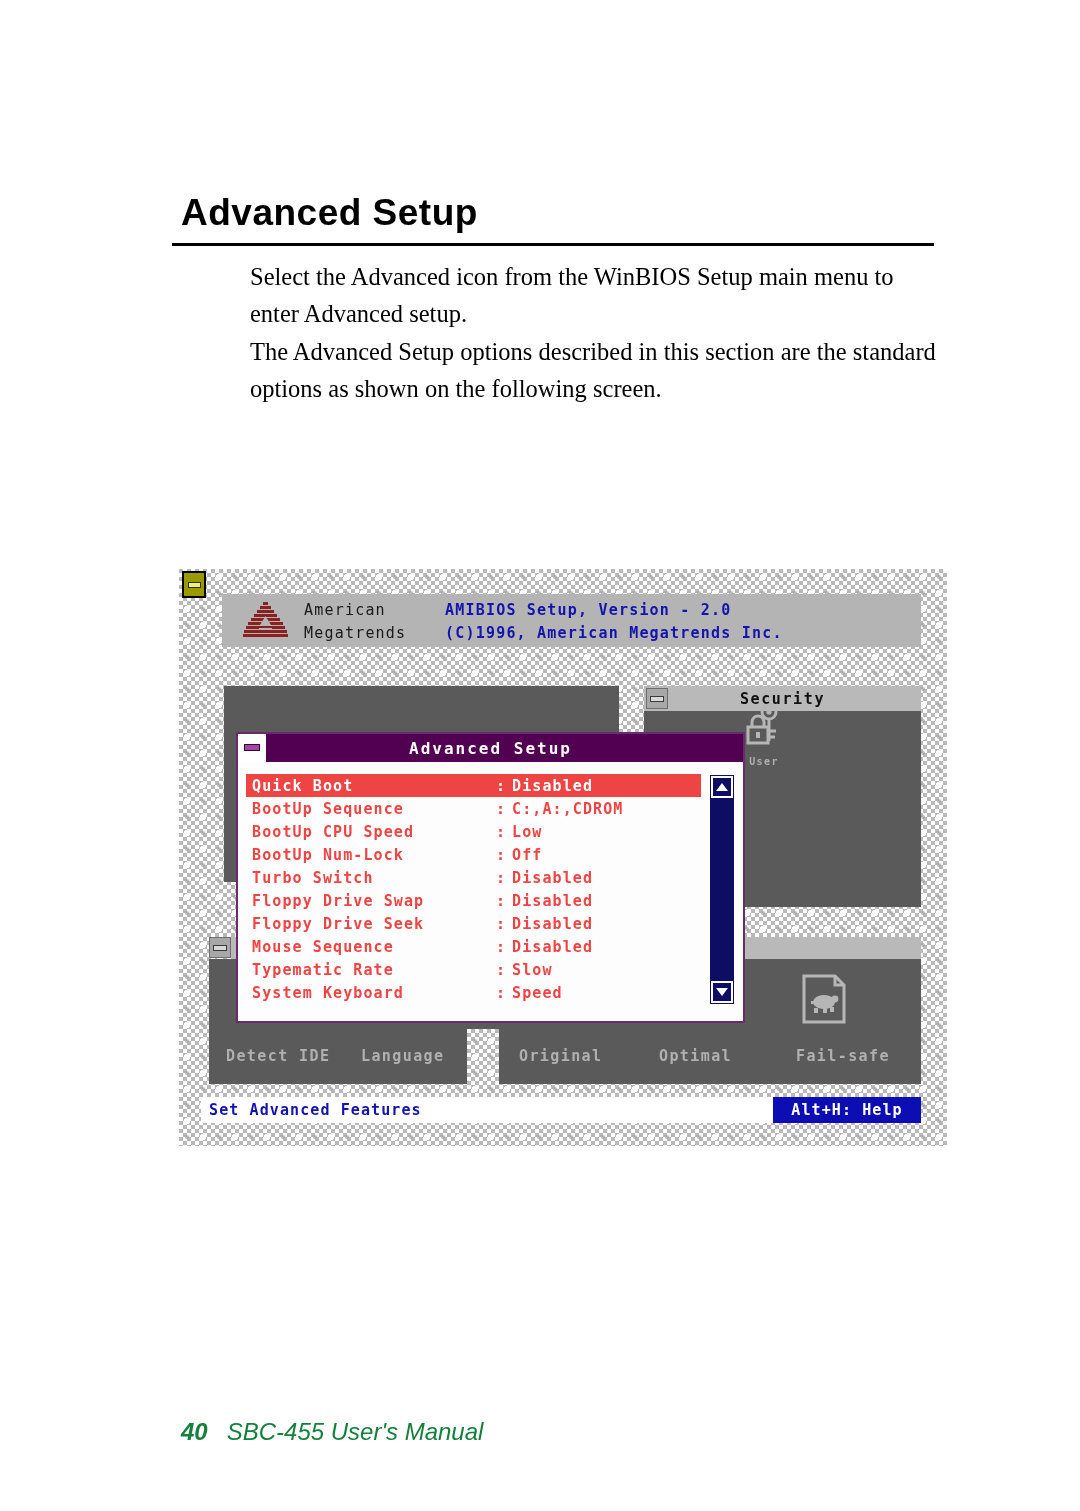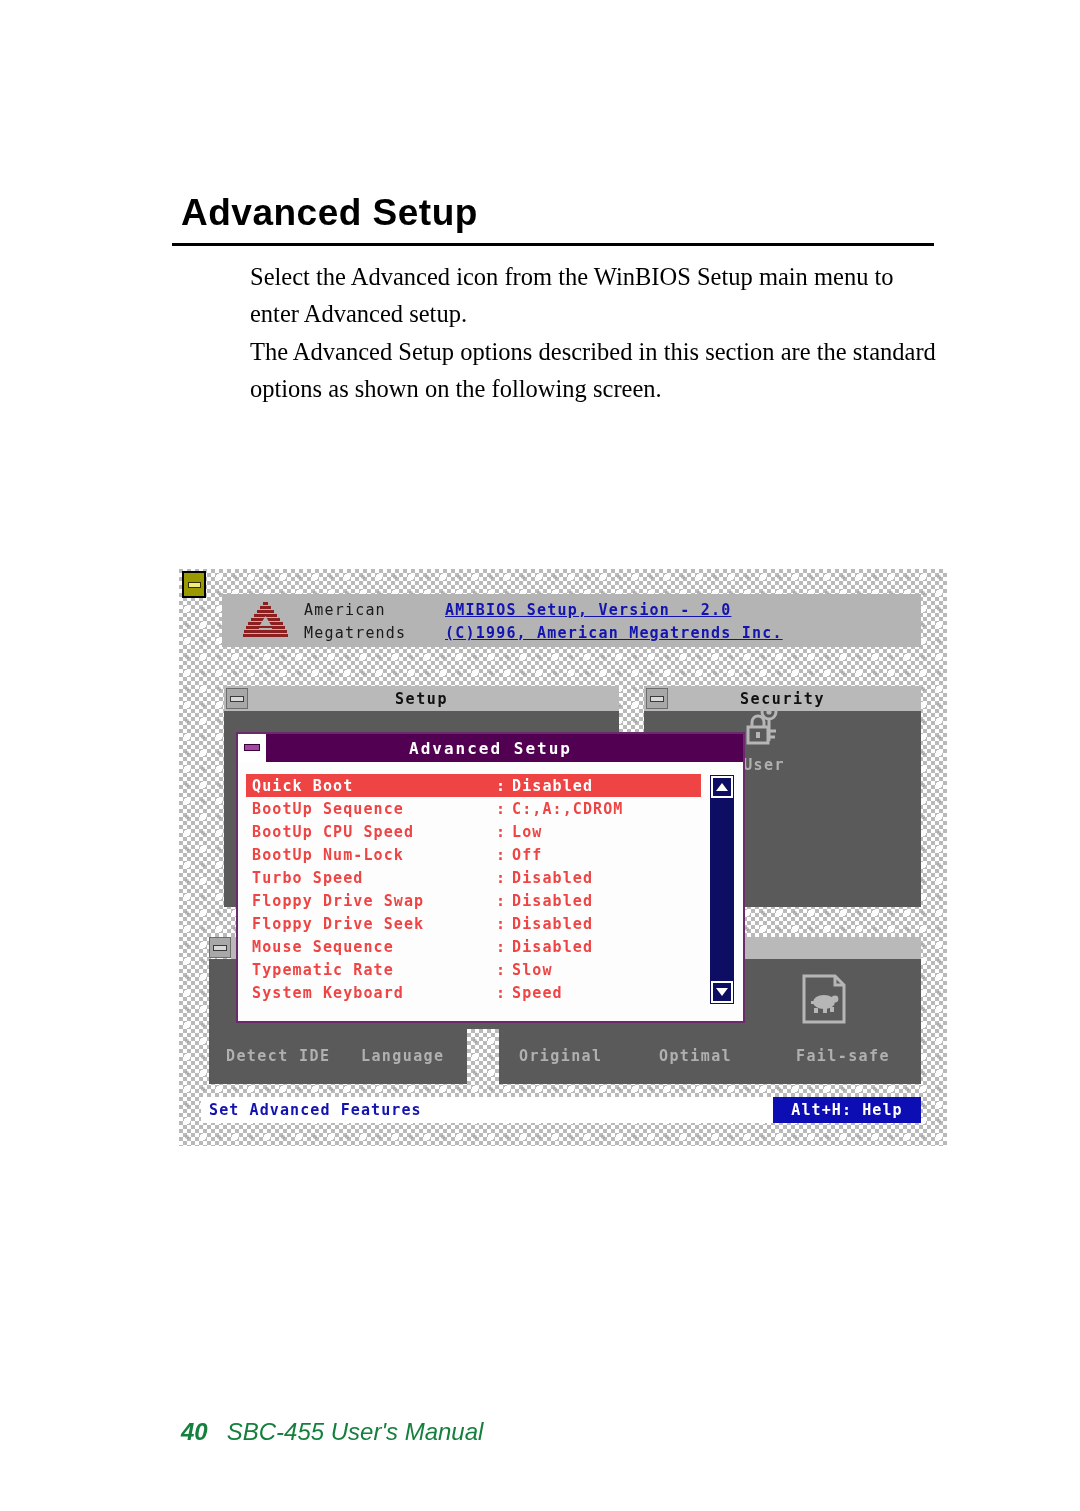--- a/index.html
+++ b/index.html
@@ -83,21 +83,20 @@
   }
   .banner-col-l{
     position:absolute;left:82px;top:5px;
     font-size:15px;font-weight:normal;color:#1a1a1a;line-height:23px;
     letter-spacing:1.2px;
   }
   .banner-col-r{
     position:absolute;left:223px;top:5px;
     font-size:15px;font-weight:bold;color:#1313b0;line-height:23px;
     letter-spacing:1.2px;
-    text-decoration:underline;
   }
 
   
   .win{position:absolute;}
   .win-title{
     position:relative;height:25px;background:#b9b9b9;
     display:flex;align-items:center;justify-content:center;
     font-size:15px;font-weight:bold;color:#111;letter-spacing:1.6px;
   }
   .win-body{background:#5a5a5a;}
@@ -114,21 +113,21 @@
   .win-setup{left:45px;top:117px;width:395px;height:221px;}
   .win-setup .win-title{}
   .win-setup .win-body{height:196px;}
 
   
   .win-security{left:465px;top:117px;width:277px;height:221px;}
   .win-security .win-body{height:196px;}
 
   .icon-cell{
     position:absolute;text-align:center;color:#b0b0b0;
-    font-size:15px;font-weight:bold;letter-spacing:1.4px;
+    font-size:10px;font-weight:bold;letter-spacing:1.4px;
   }
   .icon-art{display:block;margin:0 auto 7px auto;}
 
   
   .dlg{
     position:absolute;left:57px;top:163px;width:509px;height:291px;
     background:#fdfdfd;border:2px solid #6b2a6b;box-sizing:border-box;
   }
   .dlg-title{
     position:relative;height:28px;background:#520052;
@@ -243,26 +242,20 @@
           <div>American</div>
           <div>Megatrends</div>
         </div>
         <div class="banner-col-r">
           <div>AMIBIOS Setup, Version - 2.0</div>
           <div>(C)1996, American Megatrends Inc.</div>
         </div>
       </div>
 
       <div class="win win-setup">
-        <div class="win-title">
-          <span class="sysbtn">
-            <i></i>
-          </span>
-          <span>Setup</span>
-        </div>
         <div class="win-body"></div>
       </div>
 
       <div class="win win-security">
         <div class="win-title">
           <span class="sysbtn">
             <i></i>
           </span>
           <span>Security</span>
         </div>
@@ -345,21 +338,21 @@
             <span class="opt-name">BootUp CPU Speed</span>
             <span class="opt-colon">:</span>
             <span class="opt-val">Low</span>
           </div>
           <div class="opt-row">
             <span class="opt-name">BootUp Num-Lock</span>
             <span class="opt-colon">:</span>
             <span class="opt-val">Off</span>
           </div>
           <div class="opt-row">
-            <span class="opt-name">Turbo Speed</span>
+            <span class="opt-name">Turbo Switch</span>
             <span class="opt-colon">:</span>
             <span class="opt-val">Disabled</span>
           </div>
           <div class="opt-row">
             <span class="opt-name">Floppy Drive Swap</span>
             <span class="opt-colon">:</span>
             <span class="opt-val">Disabled</span>
           </div>
           <div class="opt-row">
             <span class="opt-name">Floppy Drive Seek</span>

